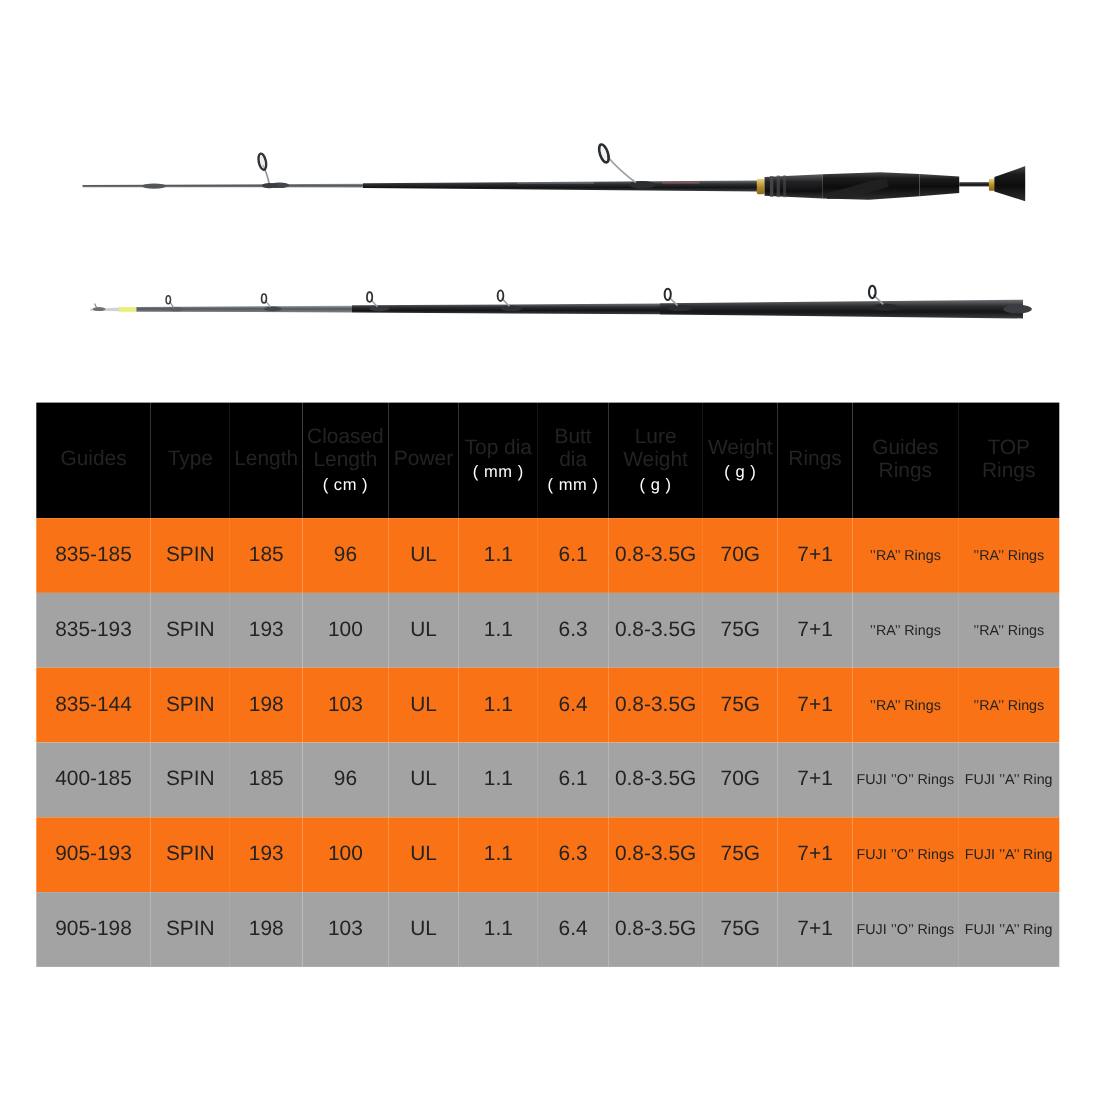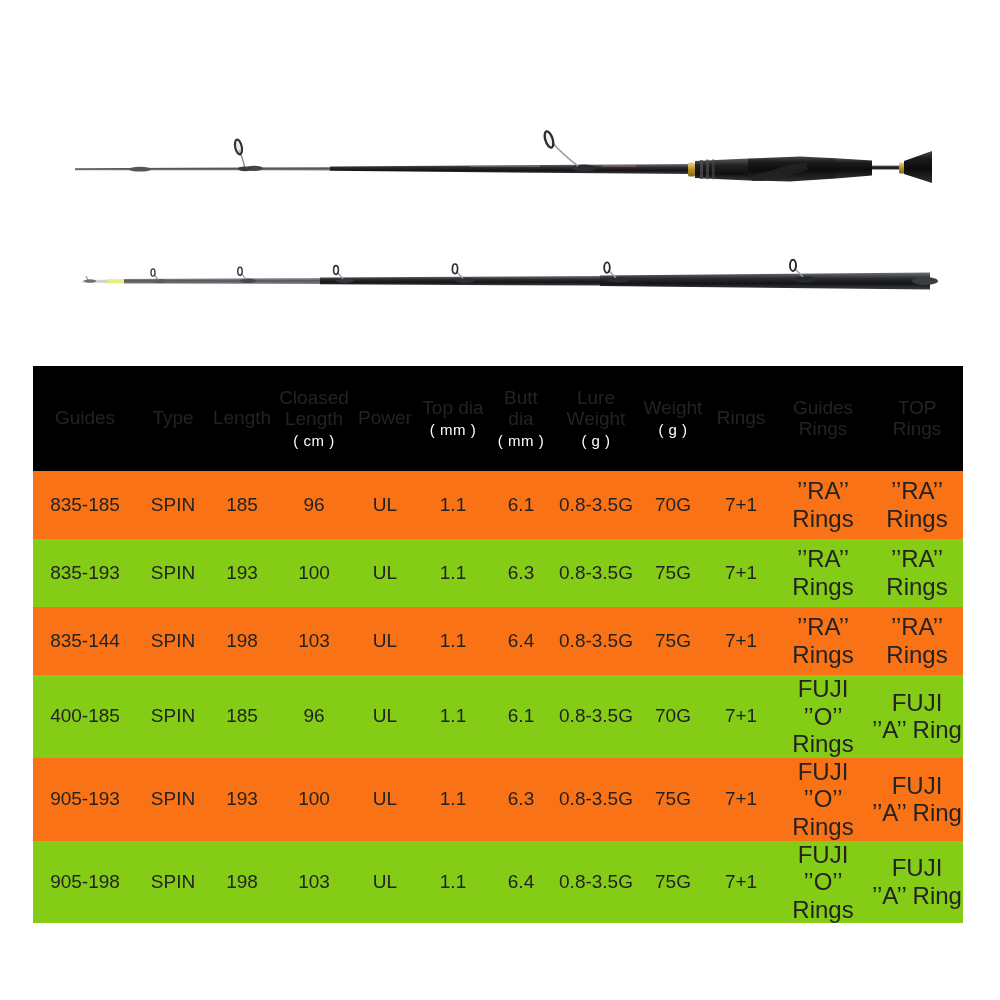--- a/index.html
+++ b/index.html
@@ -74,28 +74,28 @@
     letter-spacing: 0.5px;
     margin-top: 3px;
     color: #ffffff;
   }
 
   
   tbody tr {
     height: 68px;
   }
   tbody tr.row-white { background: #f97316; }
-  tbody tr.row-grey  { background: #84cc16; }
+  tbody tr.row-grey  { background: #a3a3a3; }
   tbody td {
     font-size: 19px;
     font-weight: 400;
     line-height: 1.15;
   }
   td.cell-rings {
-    font-size: 24px;
+    font-size: 13px;
   }
 
   
   col.c-model    { width: 104px; }
   col.c-type     { width: 72px;  }
   col.c-length   { width: 66px;  }
   col.c-closed   { width: 78px;  }
   col.c-power    { width: 64px;  }
   col.c-topdia   { width: 72px;  }
   col.c-buttdia  { width: 64px;  }

